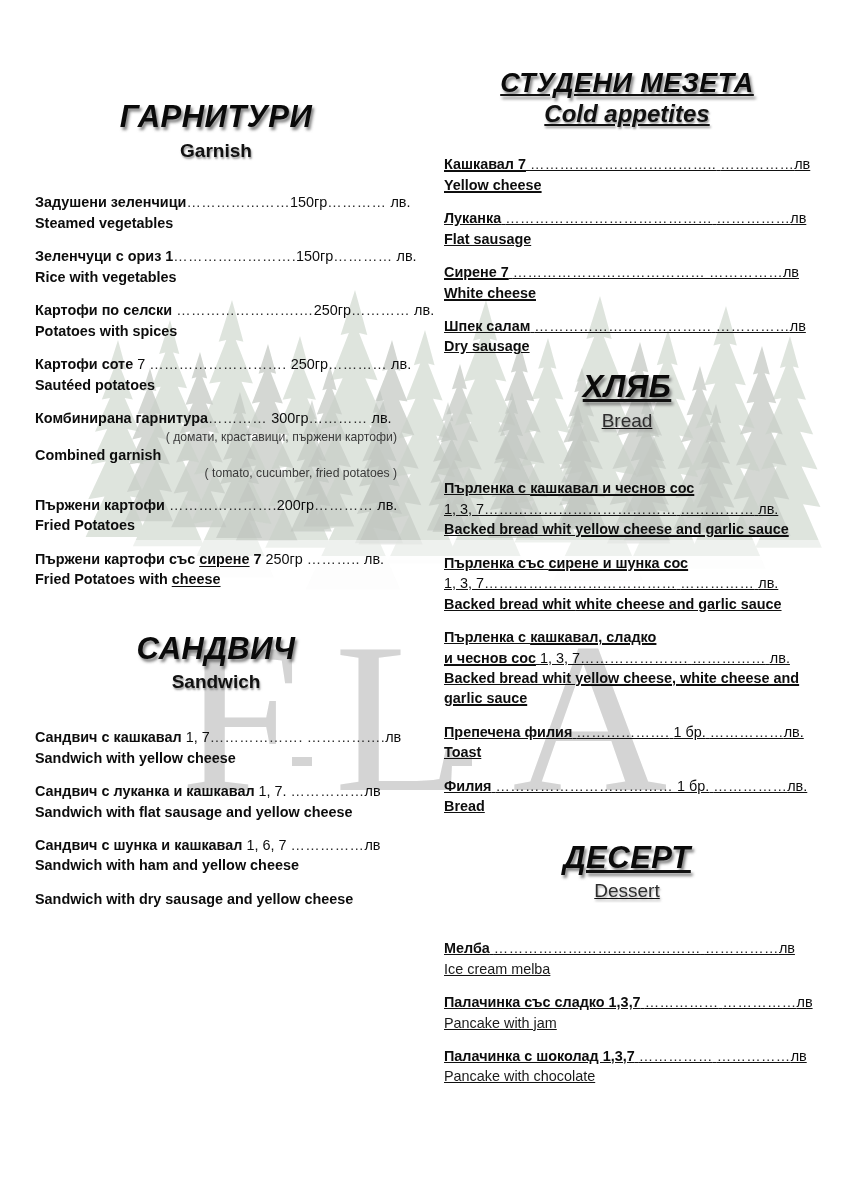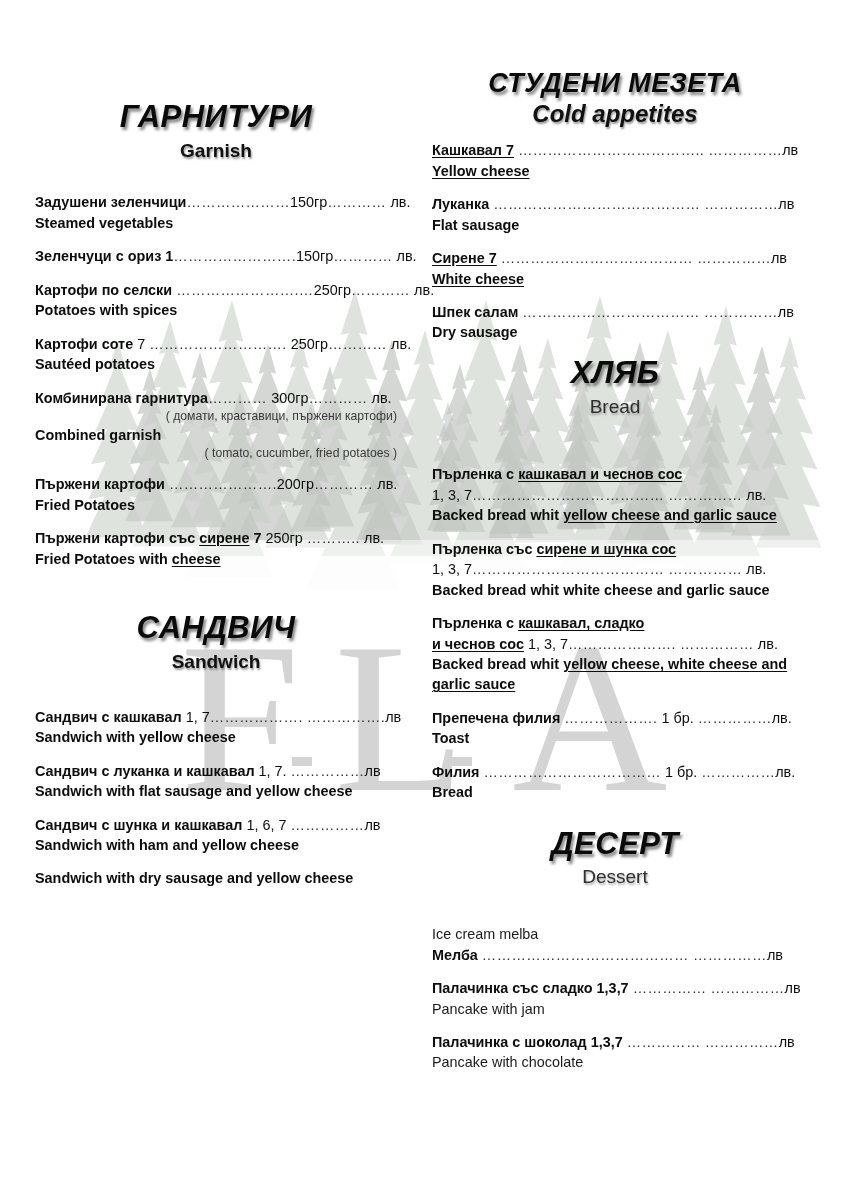--- a/index.html
+++ b/index.html
@@ -33,21 +33,21 @@
     width: 848px;
     height: 1200px;
     padding: 0;
   }
 
   .col {
     position: absolute;
     top: 0;
   }
   .col-left  { left: 35px;  width: 362px; }
-  .col-right { left: 432px; width: 366px; }
+  .col-right { left: 444px; width: 366px; text-decoration: underline; }
 
   
   .sec-head { text-align: center; }
 
   .sec-title {
     font-weight: bold;
     font-style: italic;
     font-size: 31px;
     letter-spacing: 0.5px;
     color: #0a0a0a;
@@ -182,20 +182,21 @@
 
     <div class="items" style="margin-top:30px">
 
       <div class="item">
         <div class="line"><span class="bg-name">Задушени зеленчици</span><span class="dots">…………………</span><span class="gram">150гр</span><span class="dots">…………</span> <span class="cur">лв.</span></div>
         <div class="line"><span class="en-name">Steamed vegetables</span></div>
       </div>
 
       <div class="item">
         <div class="line"><span class="bg-name">Зеленчуци с ориз</span> <span class="bg-name">1</span><span class="dots">…………………….</span><span class="gram">150гр</span><span class="dots">…………</span> <span class="cur">лв.</span></div>
+        <div class="line"><span class="en-name">Rice with vegetables</span></div>
       </div>
 
       <div class="item">
         <div class="line"><span class="bg-name">Картофи по селски</span> <span class="dots">…………………….…</span><span class="gram">250гр</span><span class="dots">…………</span> <span class="cur">лв.</span></div>
         <div class="line"><span class="en-name">Potatoes with spices</span></div>
       </div>
 
       <div class="item">
         <div class="line"><span class="bg-name">Картофи соте</span> <span class="alrg">7</span> <span class="dots">……………………….</span> <span class="gram">250гр</span><span class="dots">…………</span> <span class="cur">лв.</span></div>
         <div class="line"><span class="en-name">Sautéed potatoes</span></div>
@@ -251,21 +252,21 @@
 
   <div class="col col-right">
 
     <div style="height:68px"></div>
 
     <div class="sec-head">
       <div class="sec-title small">СТУДЕНИ МЕЗЕТА</div>
       <div class="sec-sub italic">Cold appetites</div>
     </div>
 
-    <div class="items" style="margin-top:11px">
+    <div class="items" style="margin-top:25px">
 
       <div class="item">
         <div class="line"><span class="bg-name u">Кашкавал  7</span> <span class="dots">………………………………..</span> <span class="dots">……………</span><span class="cur">лв</span></div>
         <div class="line"><span class="en-name u">Yellow cheese</span></div>
       </div>
 
       <div class="item">
         <div class="line"><span class="bg-name">Луканка</span> <span class="dots">……………………………………</span> <span class="dots">……………</span><span class="cur">лв</span></div>
         <div class="line"><span class="en-name">Flat sausage</span></div>
       </div>
@@ -320,22 +321,22 @@
     </div>
 
     <div class="sec-head" style="margin-top:24px">
       <div class="sec-title">ДЕСЕРТ</div>
       <div class="sec-sub light">Dessert</div>
     </div>
 
     <div class="items" style="margin-top:35px">
 
       <div class="item">
+        <div class="line"><span class="bg-name">Мелба</span> <span class="dots">……………………………………</span> <span class="dots">……………</span><span class="cur">лв</span></div>
         <div class="line"><span class="en-plain">Ice cream melba</span></div>
-        <div class="line"><span class="bg-name">Мелба</span> <span class="dots">……………………………………</span> <span class="dots">……………</span><span class="cur">лв</span></div>
       </div>
 
       <div class="item">
         <div class="line"><span class="bg-name">Палачинка със сладко 1,3,7</span> <span class="dots">……………</span> <span class="dots">……………</span><span class="cur">лв</span></div>
         <div class="line"><span class="en-plain">Pancake with jam</span></div>
       </div>
 
       <div class="item">
         <div class="line"><span class="bg-name">Палачинка с шоколад 1,3,7</span> <span class="dots">……………</span> <span class="dots">……………</span><span class="cur">лв</span></div>
         <div class="line"><span class="en-plain">Pancake with chocolate</span></div>

